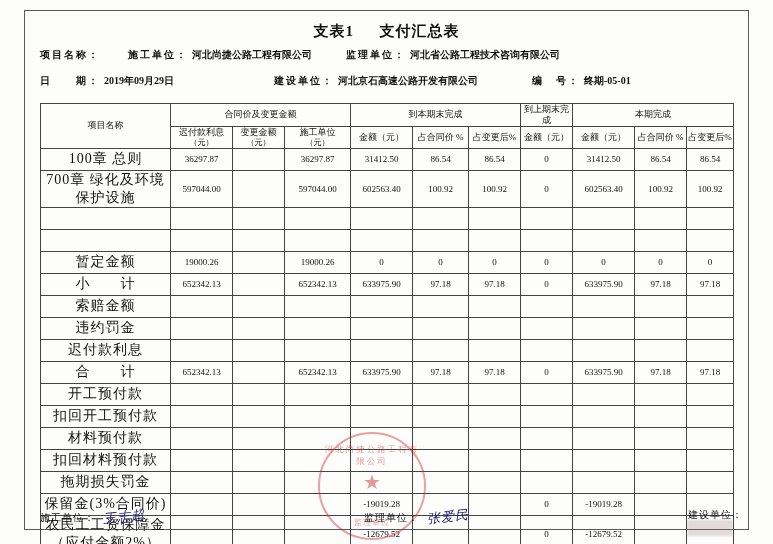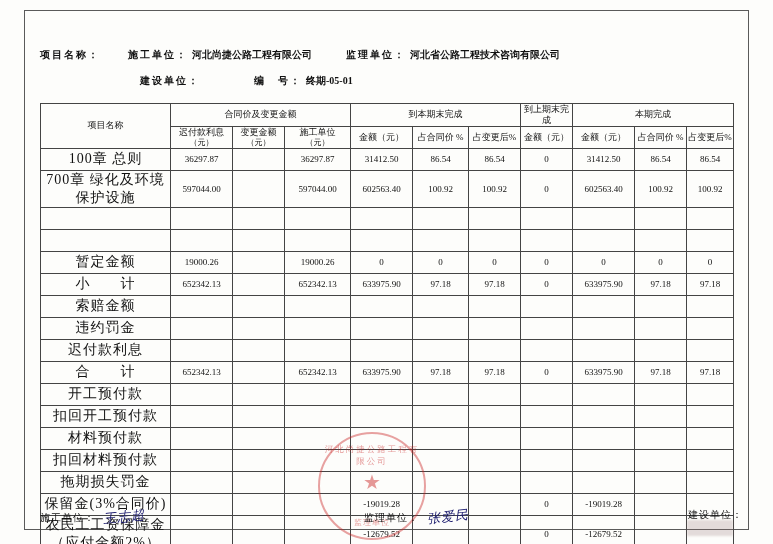--- a/index.html
+++ b/index.html
@@ -170,38 +170,48 @@
     background: rgba(150, 120, 120, 0.25);
     filter: blur(1px);
   }
 </style>
 </head>
 <body>
 
 <div class="page">
   <div class="frame"></div>
 
+  <div class="title">
+    <span>支表1</span>
+    <span class="gap"></span>
+    <span>支付汇总表</span>
+  </div>
 
   <div class="info">
     <div class="info-row">
       <div class="seg">
         <span class="lbl">项目名称：</span>
       </div>
       <div class="seg sp1">
         <span class="lbl">施工单位：</span>
         <span class="val">河北尚捷公路工程有限公司</span>
       </div>
       <div class="seg sp2">
         <span class="lbl">监理单位：</span>
         <span class="val">河北省公路工程技术咨询有限公司</span>
       </div>
     </div>
     <div class="info-row" style="margin-top:12px;">
+      <div class="seg">
+        <span class="lbl">日　　期：</span>
+        <span class="val">2019年09月29日</span>
+      </div>
       <div class="seg" style="margin-left:100px;">
         <span class="lbl">建设单位：</span>
+        <span class="val">河北京石高速公路开发有限公司</span>
       </div>
       <div class="seg sp3" style="margin-left:54px;align-items:center;">
         <span class="lbl">编　号：</span>
         <span class="val">终期-05-01</span>
       </div>
     </div>
   </div>
 
   <table class="main">
     <colgroup>

